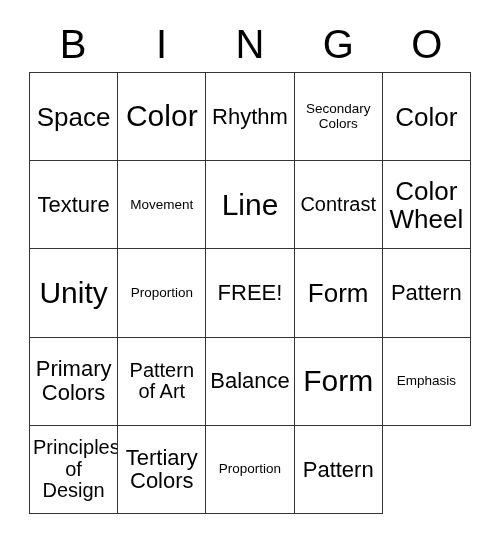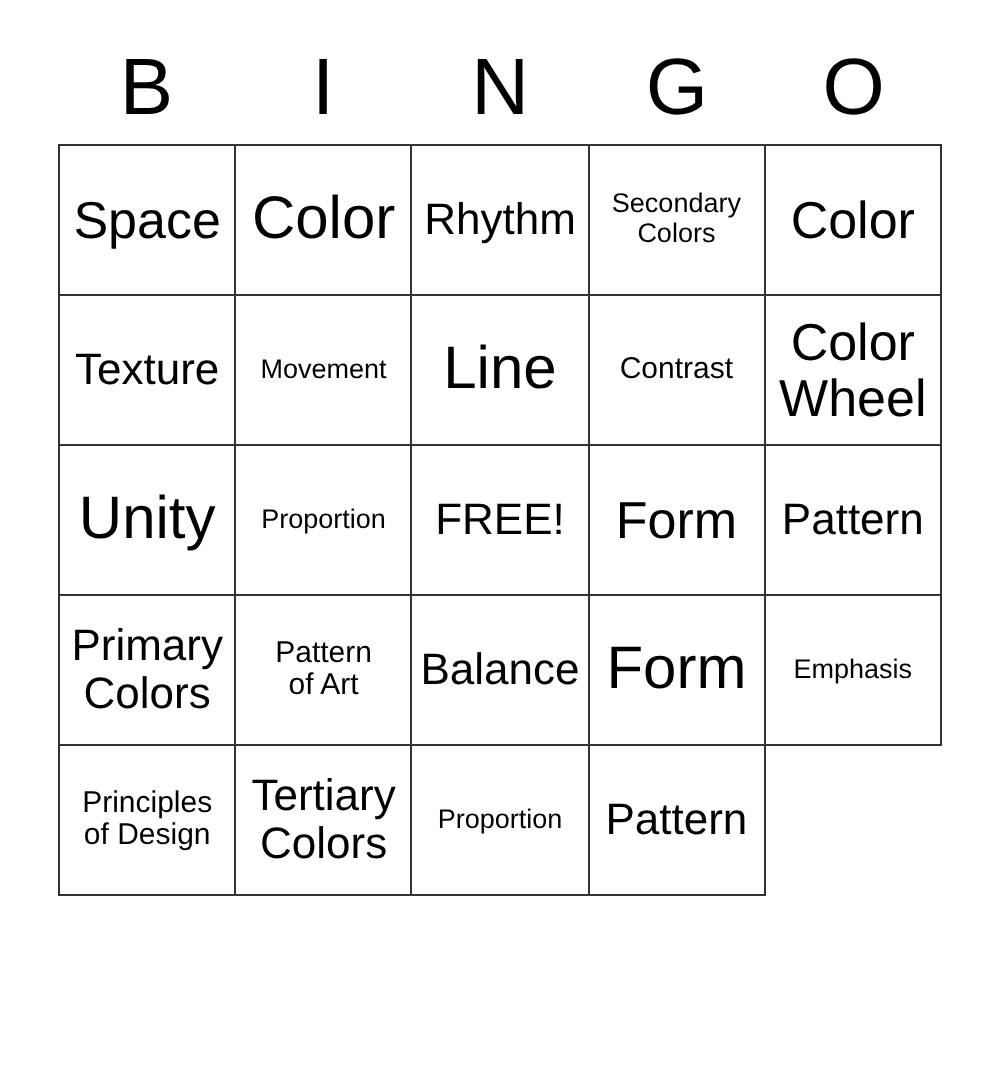--- a/index.html
+++ b/index.html
@@ -38,21 +38,21 @@
     font-weight: 400;
     line-height: 1;
     letter-spacing: 0px;
     color: #000000;
   }
   #grid {
     position: absolute;
     left: 29px;
     top: 72px;
     width: 442px;
-    height: 376px;
+    height: 442px;
     border-top: 1.5px solid #333333;
     border-left: 1.5px solid #333333;
     box-sizing: border-box;
     display: grid;
     grid-template-columns: repeat(5, 1fr);
     grid-template-rows: repeat(5, 1fr);
   }
   .cell {
     border-right: 1.5px solid #333333;
     border-bottom: 1.5px solid #333333;
@@ -66,21 +66,21 @@
   }
   .cell-text {
     display: block;
     width: 100%;
     line-height: 1.08;
     white-space: pre-line;
   }
   .sz-xl .cell-text { font-size: 30px; }
   .sz-lg .cell-text { font-size: 26px; }
   .sz-md .cell-text { font-size: 22px; }
-  .sz-sm .cell-text { font-size: 15px; text-align: center; }
+  .sz-sm .cell-text { font-size: 20px; text-align: center; }
   .sz-xs .cell-text { font-size: 13.5px; }
 </style>
 </head>
 <body>
 
 <div id="card">
 
   <div id="header-row">
     <div class="header-cell">B</div>
     <div class="header-cell">I</div>

